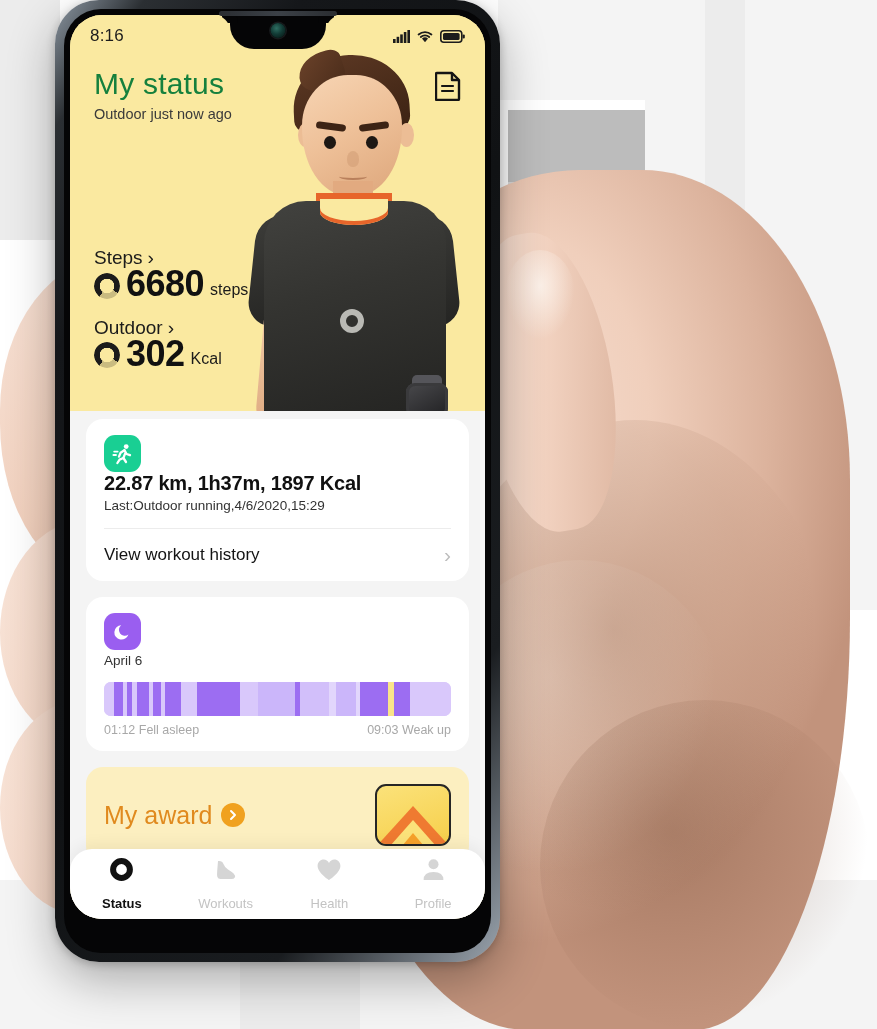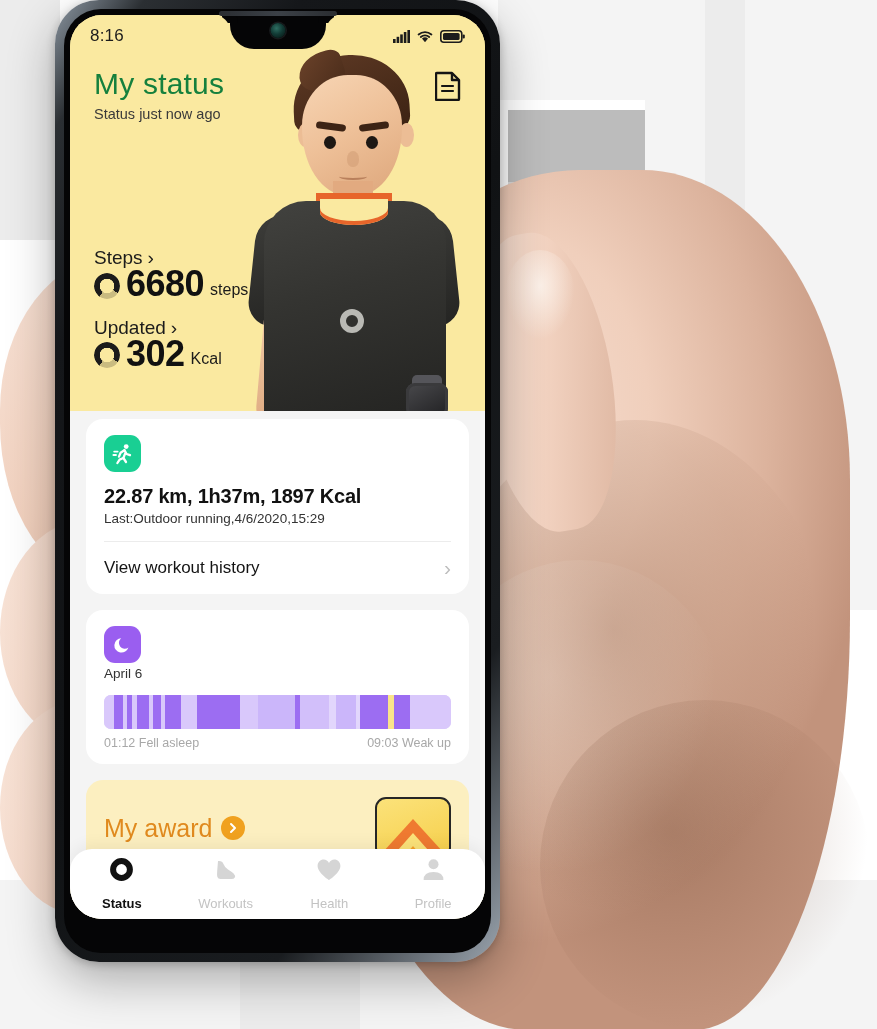--- a/index.html
+++ b/index.html
@@ -227,21 +227,21 @@
     margin:0 16px 16px 16px;
     background:#ffffff;
     border-radius:17px;
     padding:16px 18px 14px 18px;
   }
   #workout-card { margin-top:8px; }
   .card-icon {
     width:37px; height:37px; border-radius:11px;
     display:flex; align-items:center; justify-content:center;
   }
-  .card-title { font-size:20px; font-weight:700; color:#111; margin-top:13px; letter-spacing:-0.2px; }
+  .card-title { font-size:20px; font-weight:700; color:#111; letter-spacing:-0.2px; }
   .card-sub { font-size:13.5px; color:#333; margin-top:3px; }
   .card-divider { height:1px; background:#ececec; margin:15px 0 0 0; }
   .card-link-row {
     display:flex; align-items:center; justify-content:space-between;
     padding-top:14px;
   }
   .card-link-text { font-size:17px; color:#141414; }
 
   
   #sleep-bar {
@@ -390,21 +390,21 @@
               <rect x="3" y="3" width="16.6" height="7" rx="1.6" fill="#1c1c1c"></rect>
               <rect x="22.6" y="4.4" width="2.2" height="4.2" rx="1" fill="#1c1c1c"></rect>
             </svg>
           </span>
         </div>
       </div>
 
       <div id="header-row">
         <div id="title-block">
           <div id="page-title">My status</div>
-          <div id="page-subtitle">Status just now ago</div>
+          <div id="page-subtitle">Outdoor just now ago</div>
         </div>
         <div id="doc-icon">
           <svg width="26" height="30" viewBox="0 0 26 30">
             <path d="M2 2 h15 l7 7 v19 a1 1 0 0 1 -1 1 H2 a1 1 0 0 1 -1 -1 V3 a1 1 0 0 1 1 -1 Z" fill="none" stroke="#141414" stroke-width="2.4" stroke-linejoin="round"></path>
             <path d="M17 2 v7 h7" fill="none" stroke="#141414" stroke-width="2.4" stroke-linejoin="round"></path>
             <line x1="7" y1="15" x2="18" y2="15" stroke="#141414" stroke-width="2.2" stroke-linecap="round"></line>
             <line x1="7" y1="20" x2="18" y2="20" stroke="#141414" stroke-width="2.2" stroke-linecap="round"></line>
           </svg>
         </div>
       </div>
@@ -418,21 +418,21 @@
           </div>
           <div class="metric-value-row">
             <span class="ring"></span>
             <span class="metric-number">6680</span>
             <span class="metric-unit">steps</span>
           </div>
         </div>
 
         <div class="metric">
           <div class="metric-head">
-            <span class="metric-label">Updated</span>
+            <span class="metric-label">Outdoor</span>
             <span class="metric-label">›</span>
           </div>
           <div class="metric-value-row">
             <span class="ring"></span>
             <span class="metric-number">302</span>
             <span class="metric-unit">Kcal</span>
           </div>
         </div>
 
       </div>

